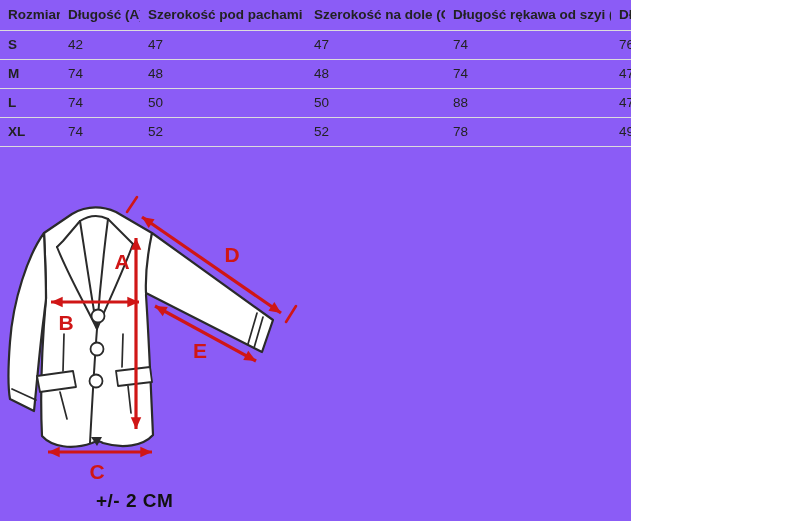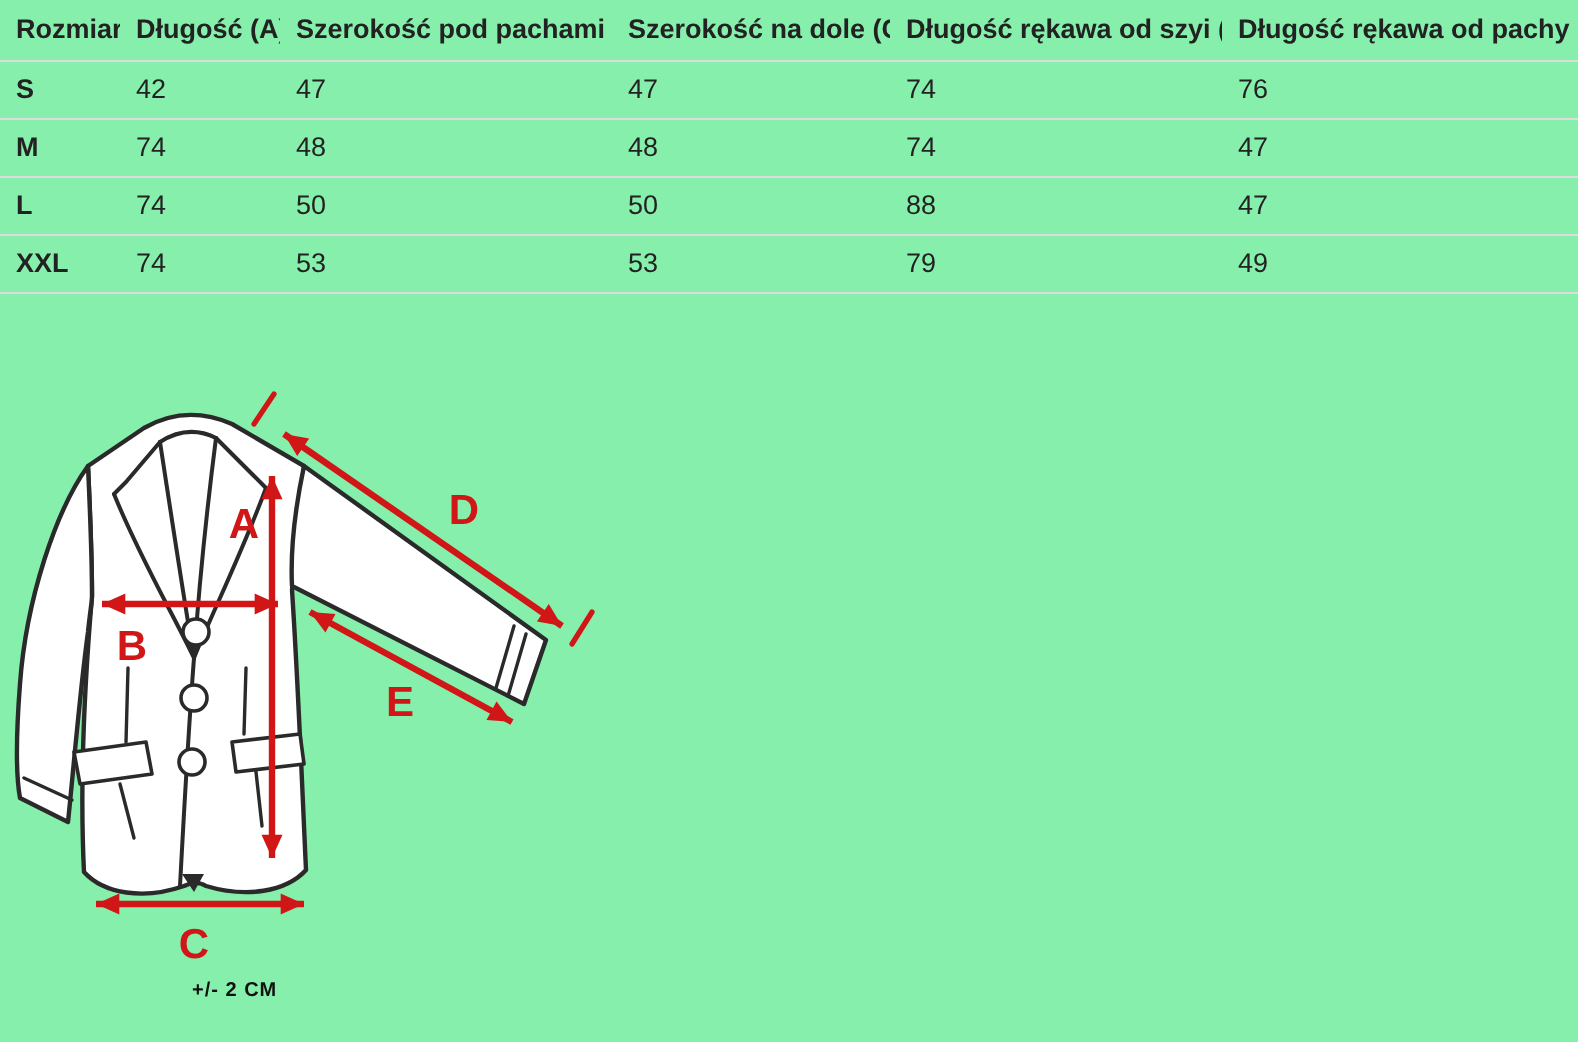--- a/index.html
+++ b/index.html
@@ -4,22 +4,22 @@
 <style>
   :root{
     --red:#d01616;
     --ink:#2a2a2a;
     --sep:#dcdcdc;
     --text:#222222;
   }
   html,body{margin:0;padding:0;background:#fff;}
   .page{
     position:relative;
-    width:789px;height:521px;
-    background:#86efac;
+    width:631px;height:521px;
+    background:#8b5cf6;
     font-family:"Liberation Sans","DejaVu Sans",sans-serif;
     color:var(--text);
     overflow:hidden;
   }
   
   table.size-table{
     position:absolute;left:0;top:0;width:789px;
     border-collapse:collapse;table-layout:fixed;
   }
   table.size-table th{
@@ -46,21 +46,21 @@
   .arrow{stroke:var(--red);stroke-width:3.2;stroke-linecap:butt;}
   .tick{stroke:var(--red);stroke-width:2.6;stroke-linecap:round;}
   .arrowhead{fill:var(--red);}
   .measure-label{
     fill:var(--red);
     font-family:"Liberation Sans","DejaVu Sans",sans-serif;
     font-size:21px;font-weight:bold;text-anchor:middle;
   }
   .tolerance{
     position:absolute;left:96px;top:305px;
-    font-size:10px;font-weight:bold;color:#111;
+    font-size:19px;font-weight:bold;color:#111;
     letter-spacing:0.5px;white-space:nowrap;
   }
 </style>
 </head>
 <body>
 
 <div class="page">
 
   <table class="size-table">
     <colgroup>
@@ -100,25 +100,25 @@
       </tr>
       <tr>
         <td class="size-cell">L</td>
         <td>74</td>
         <td>50</td>
         <td>50</td>
         <td>88</td>
         <td>47</td>
       </tr>
       <tr>
-        <td class="size-cell">XXL</td>
+        <td class="size-cell">XL</td>
         <td>74</td>
-        <td>53</td>
-        <td>53</td>
-        <td>79</td>
+        <td>52</td>
+        <td>52</td>
+        <td>78</td>
         <td>49</td>
       </tr>
     </tbody>
   </table>
 
   <div class="diagram">
     <svg width="340" height="336" viewBox="0 185 340 336">
       <defs>
         <marker id="ahead" viewBox="0 0 12 10" markerWidth="14" markerHeight="12" refX="11" refY="5" orient="auto-start-reverse" markerUnits="userSpaceOnUse">
           <path class="arrowhead" d="M1 0.5 L11 5 L1 9.5 Z"></path>

